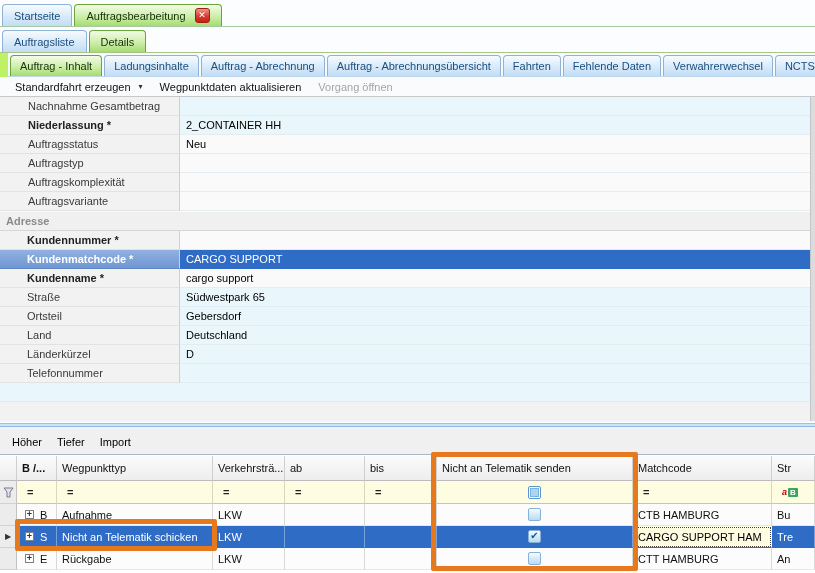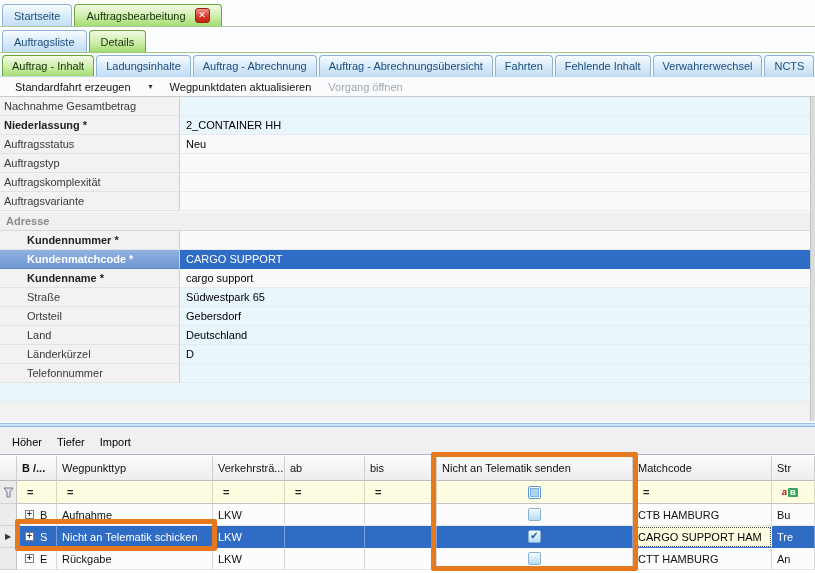--- a/index.html
+++ b/index.html
@@ -6,21 +6,21 @@
   html,body { background:#ffffff; }
   #app {
     position:relative; width:815px; height:573px; overflow:hidden;
     font-family:"Liberation Sans","DejaVu Sans",sans-serif; font-size:11px; color:#000;
     background:#bef264;
   }
   
   .tabrow { position:absolute; left:0; right:0; display:flex; align-items:flex-end; padding-left:2px; background:#fcfdfe; }
   .tabrow1 { top:0; height:27px; border-bottom:1px solid #a8c8a0; }
   .tabrow2 { top:27px; height:26px; border-bottom:1px solid #a8c488; }
-  .tabrow3 { top:53px; height:24px; background:#f8fbfd; border-bottom:1px solid #c2d6ea; }
+  .tabrow3 { top:53px; height:24px; background:#f8fbfd; border-bottom:1px solid #c2d6ea;margin-left:8px; }
   .tab {
     display:inline-flex; align-items:center; height:22px; padding:0 11px;
     margin-right:2px; border:1px solid #8fb3d8; border-bottom:none;
     border-radius:4px 4px 0 0; color:#1c4e7e; white-space:nowrap; cursor:default;
     background:linear-gradient(180deg,#f7fbfe 0%,#d8eafa 55%,#c2ddf4 100%);
   }
   .tabrow3 .tab { height:21px; padding:0 9px; }
   .tab.green {
     background:linear-gradient(180deg,#f3fbe6 0%,#cdeeaa 55%,#a4dc70 100%);
     border-color:#6ba43c; color:#17320c;
@@ -30,29 +30,29 @@
     width:15px; height:15px; margin-left:9px; border:1px solid #9c1f14; border-radius:3px;
     background:linear-gradient(180deg,#f29287 0%,#d8372a 60%,#c22417 100%);
     color:#fff; font-size:9px; font-weight:bold; line-height:1; cursor:pointer;
   }
   
   .topbar {
     position:absolute; top:77px; left:0; right:0; height:20px;
     display:flex; align-items:center; padding-left:15px; gap:17px;
     background:#fafbfc; border-bottom:1px solid #c8c8c8;
   }
-  .tbitem { display:inline-flex; align-items:center; gap:18px; color:#111; cursor:default; white-space:nowrap; }
+  .tbitem { display:inline-flex; align-items:center; gap:8px; color:#111; cursor:default; white-space:nowrap; }
   .tbitem.disabled { color:#a2a6aa; }
   .caret { font-size:8px; color:#333; }
   
   .form { position:absolute; top:97px; left:0; right:0; height:324px; background:#f2f2f2; }
   .fscroll { position:absolute; top:0; right:0; width:5px; height:324px; background:#dcdcdc; border-left:1px solid #c4c4c4; }
   .frow { display:flex; height:19px; line-height:18px; }
   .flabel {
-    width:180px; background:#f2f2f2; color:#3a3a3a; padding-left:4px;
+    width:180px; background:#f2f2f2; color:#3a3a3a; padding-left:28px;
     border-right:1px solid #cfcfcf; border-bottom:1px solid #e2e2e2;
     overflow:hidden; white-space:nowrap;
   }
   .flabel.indent { padding-left:27px; }
   .flabel.req { font-weight:bold; color:#222; }
   .fvalue {
     flex:1; padding-left:6px; border-bottom:1px solid #e4ecef;
     overflow:hidden; white-space:nowrap; background:#fafafa; margin-right:5px;
   }
   .fvalue.v-blue { background:#e9f6fc; }
@@ -173,21 +173,21 @@
     <div class="tab">
         <span>Auftrag - Abrechnung</span>
       </div>
     <div class="tab">
         <span>Auftrag - Abrechnungsübersicht</span>
       </div>
     <div class="tab">
         <span>Fahrten</span>
       </div>
     <div class="tab">
-        <span>Fehlende Inhalt</span>
+        <span>Fehlende Daten</span>
       </div>
     <div class="tab">
         <span>Verwahrerwechsel</span>
       </div>
     <div class="tab">
         <span>NCTS</span>
       </div>
 
   </div>
 

